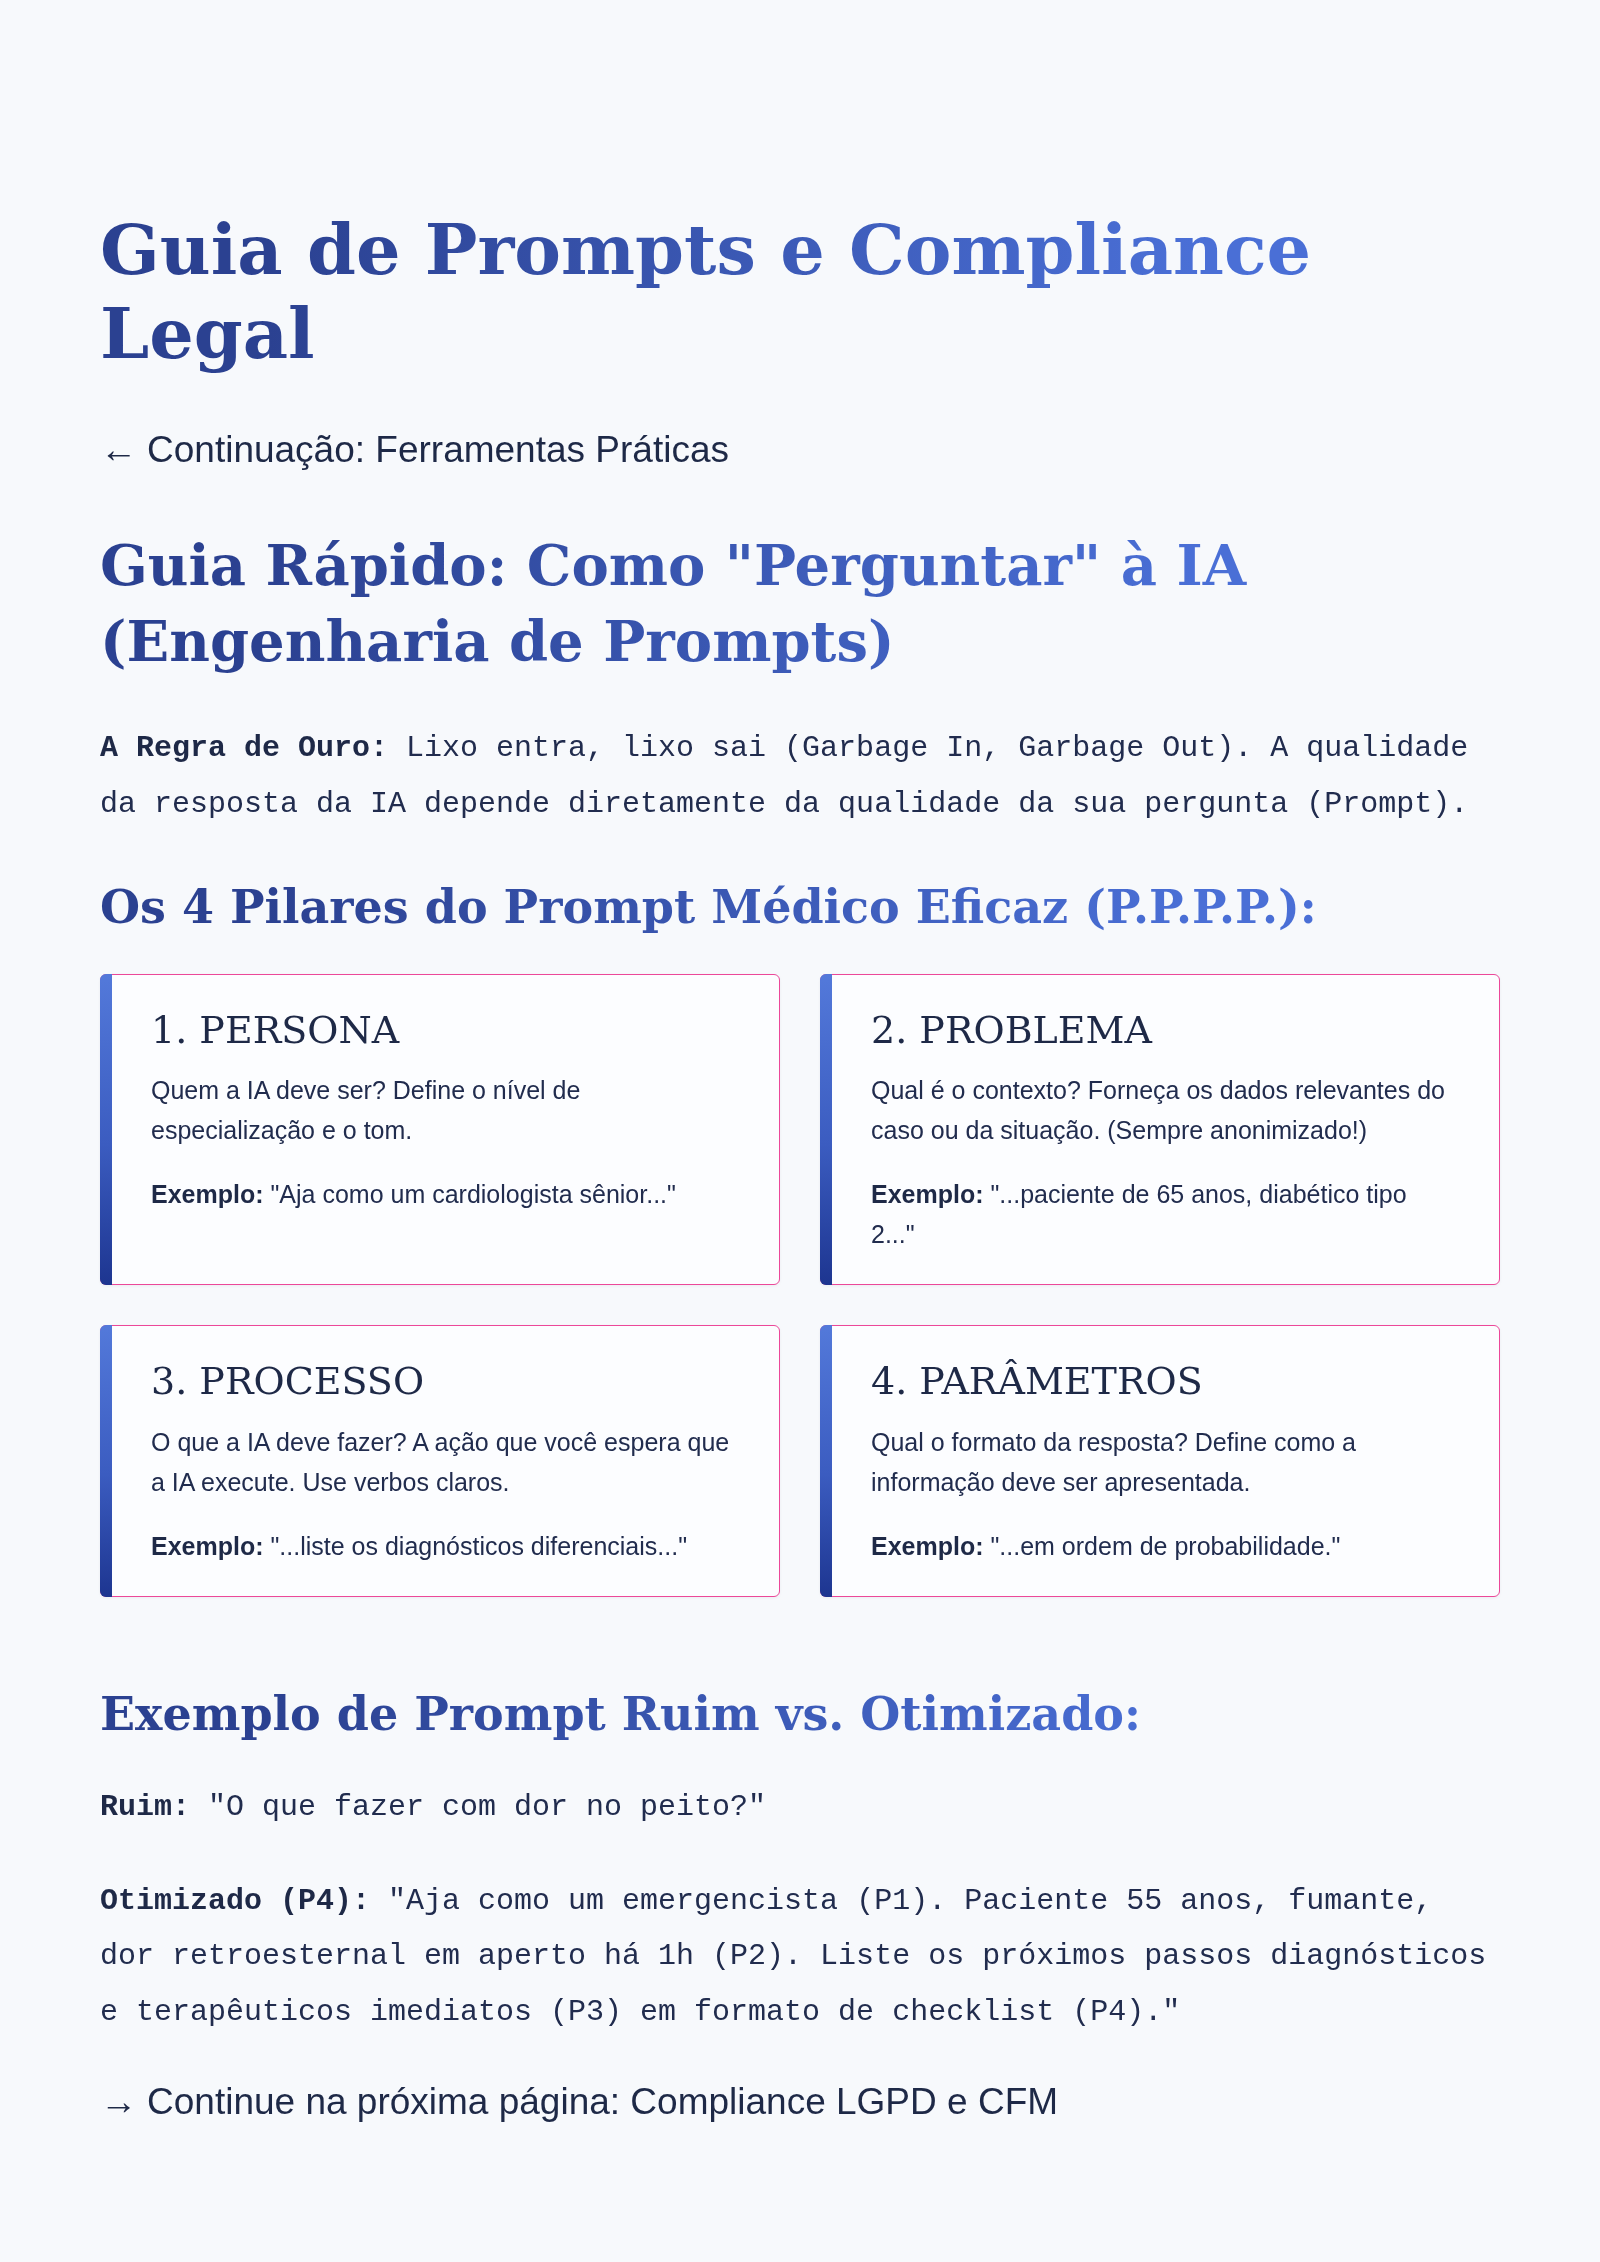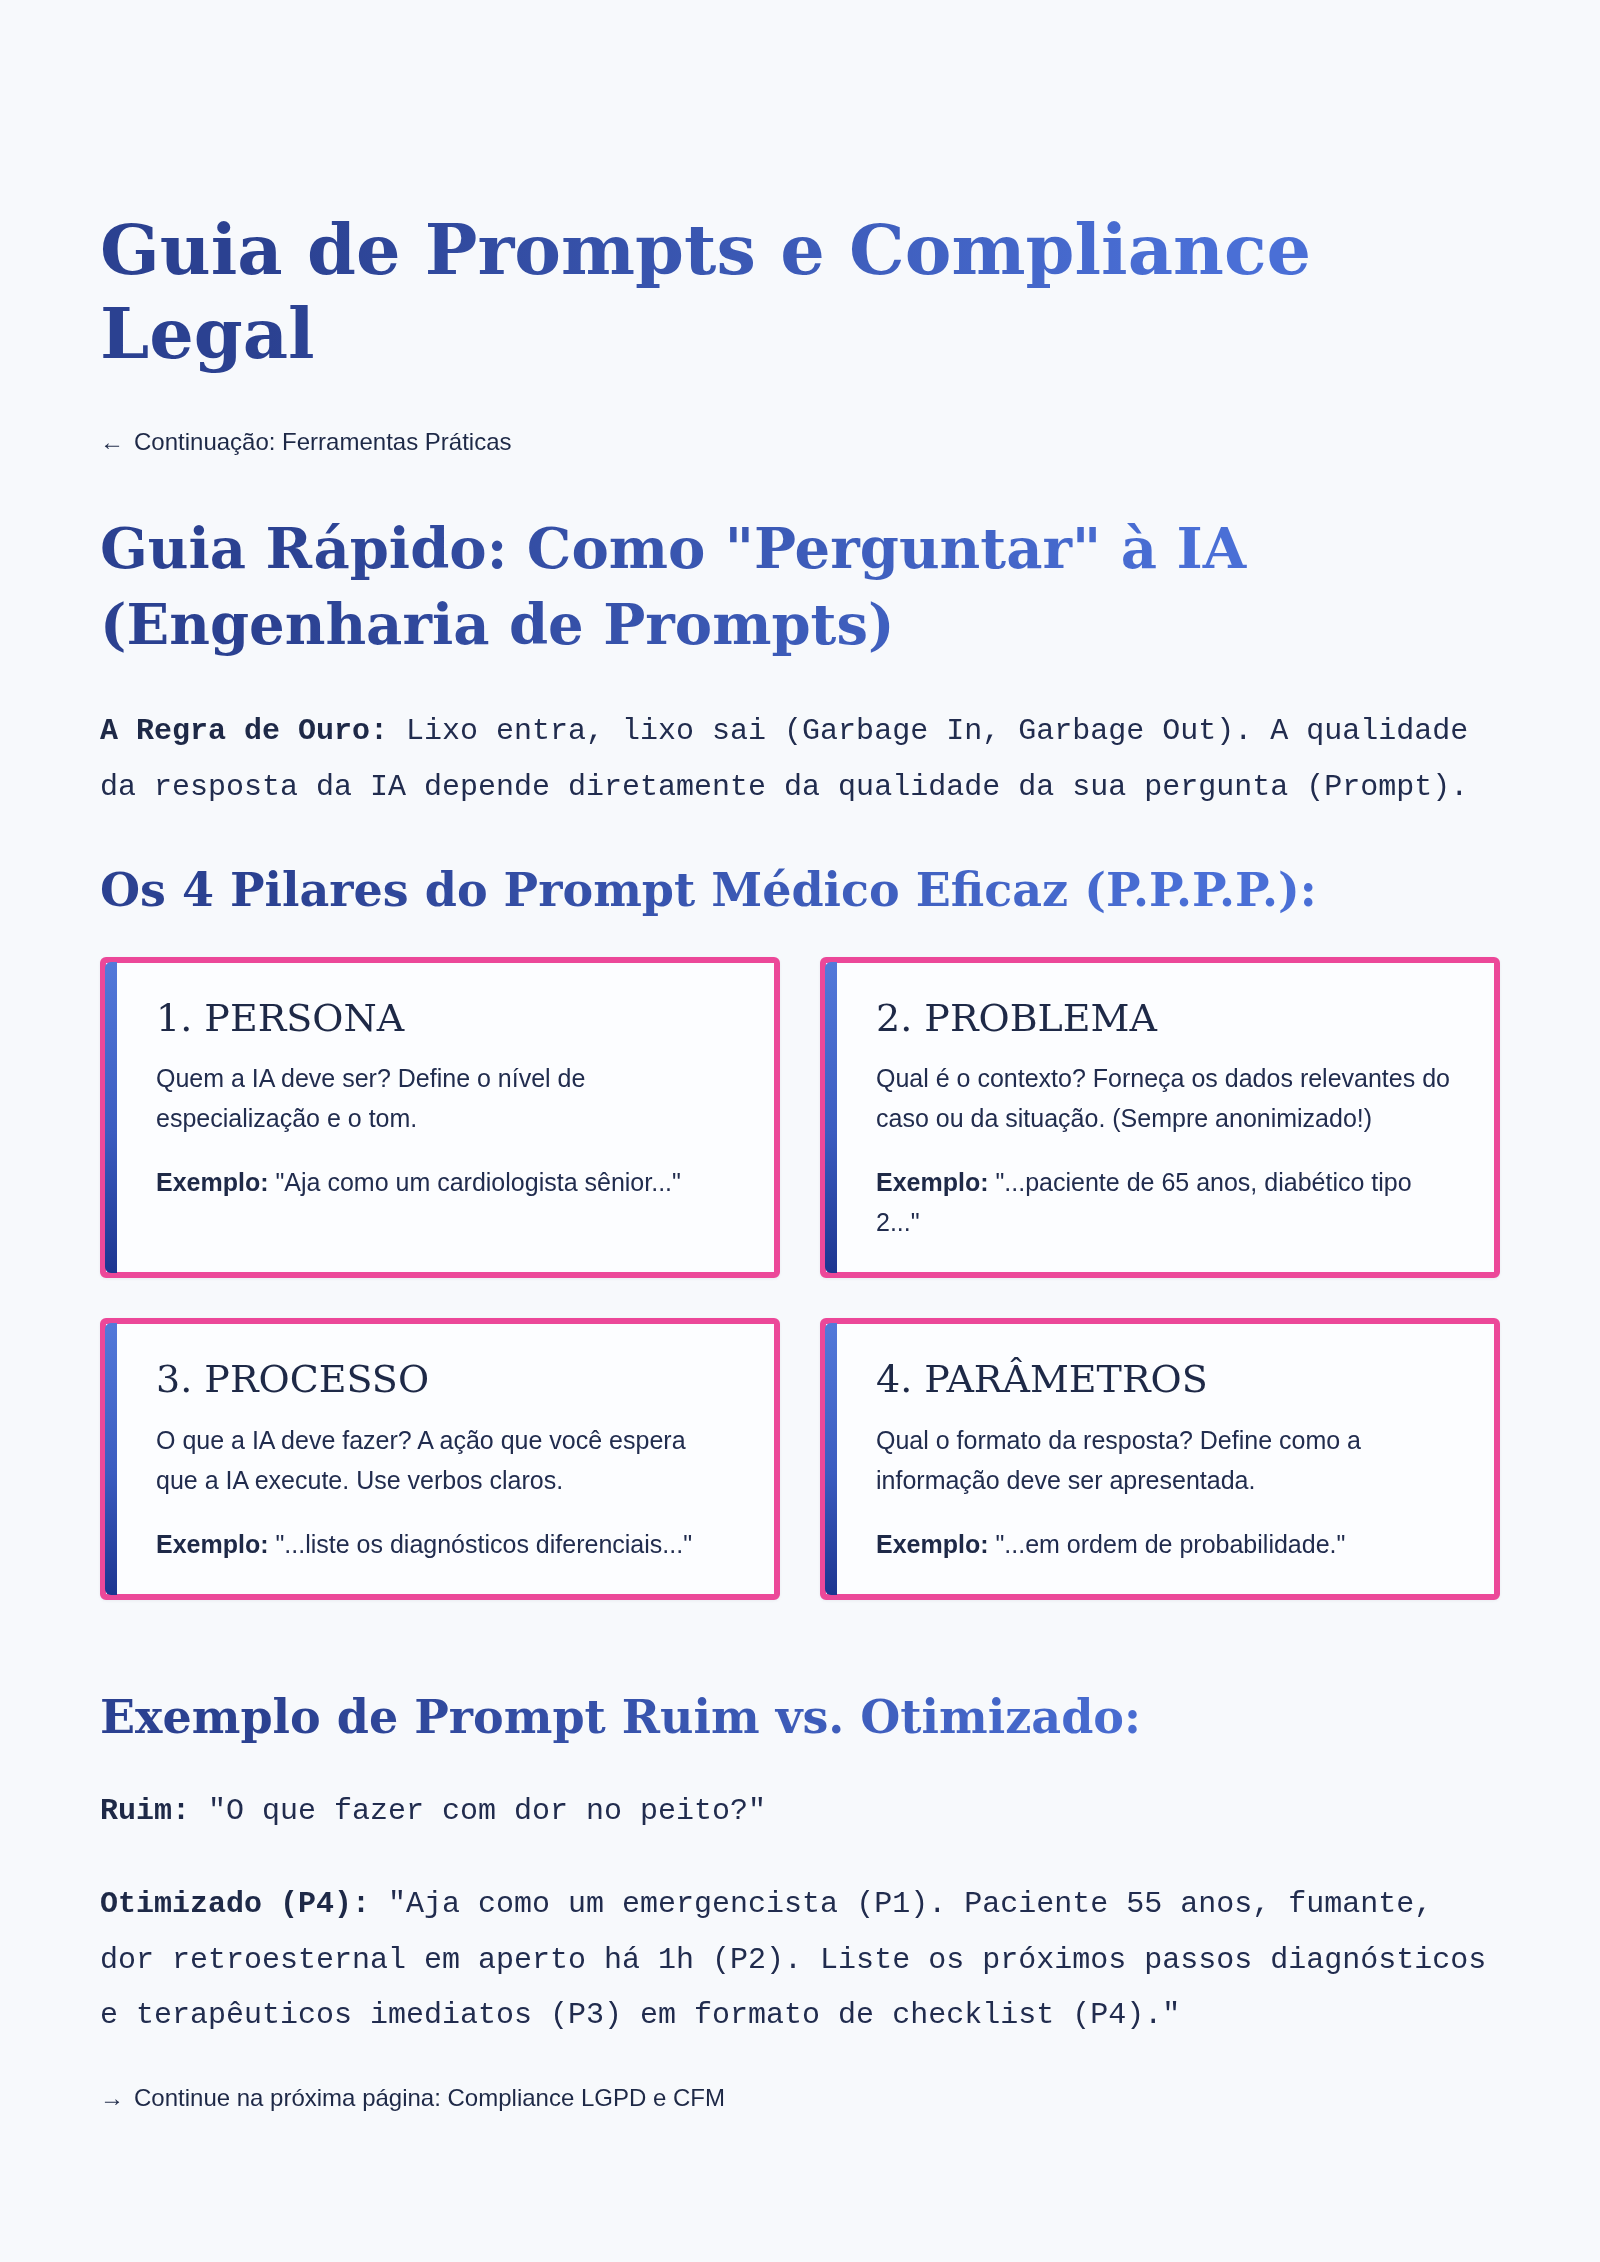--- a/index.html
+++ b/index.html
@@ -36,21 +36,21 @@
     margin-top: 54px;
     margin-bottom: 42px;
   }
   .h3 {
     font-size: 46px;
     line-height: 1.3;
     margin-top: 46px;
     margin-bottom: 36px;
   }
   .nav-link {
-    font-size: 24px;
+    font-size: 37px;
     line-height: 1.3;
     color: #1e2947;
     cursor: pointer;
     width: fit-content;
   }
   .nav-link .arrow { margin-right: 10px; }
   .body-text {
     font-size: 30px;
     line-height: 1.85;
     color: #212c4e;
@@ -62,21 +62,21 @@
     display: grid;
     grid-template-columns: 1fr 1fr;
     column-gap: 40px;
     row-gap: 40px;
     margin-top: 36px;
     margin-bottom: 10px;
   }
   .card {
     position: relative;
     background: #fcfdff;
-    border: 6px solid #ec4899;
+    border: 1px solid #ec4899;
     border-radius: 6px;
     box-shadow: 0 1px 3px rgba(30, 41, 71, 0.06);
     padding: 30px 44px 30px 50px;
   }
   .accent-bar {
     position: absolute;
     left: -1px;
     top: -1px;
     bottom: -1px;
     width: 12px;

